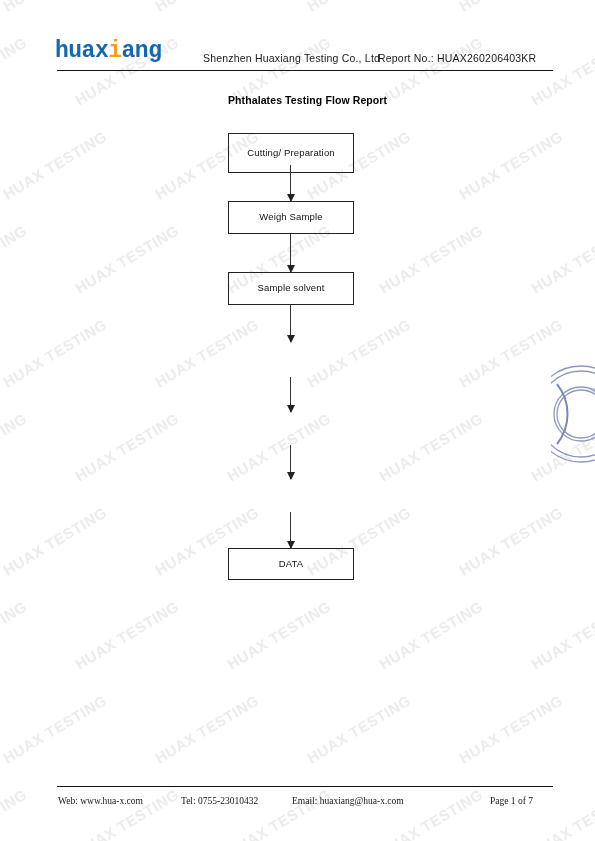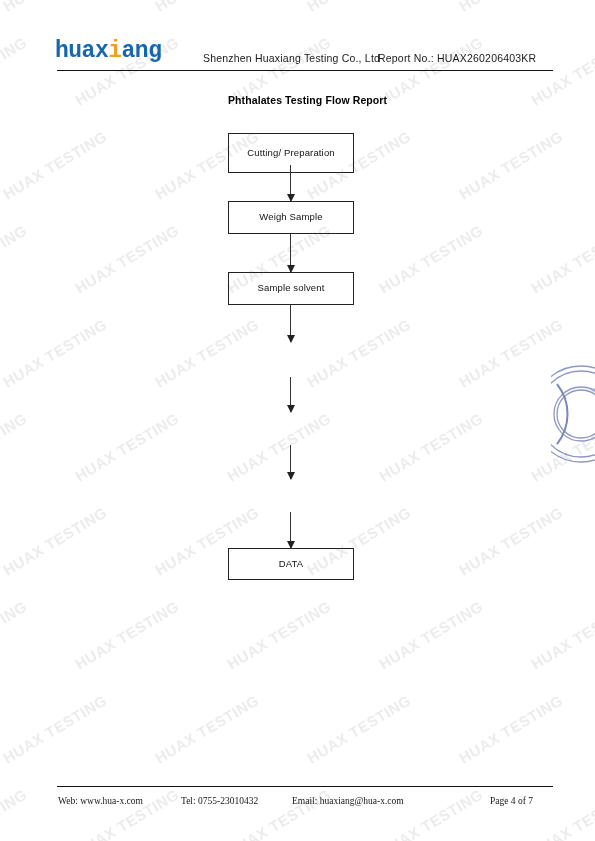--- a/index.html
+++ b/index.html
@@ -286,16 +286,16 @@
       <text transform="translate(40,28) rotate(52)">testing</text>
       <text transform="translate(52,62) rotate(82)">QC</text>
     </g>
   </svg>
 
   <div class="footer">
     <div class="footer-rule"></div>
     <div class="footer-item f-web">Web: www.hua-x.com</div>
     <div class="footer-item f-tel">Tel: 0755-23010432</div>
     <div class="footer-item f-email">Email: huaxiang@hua-x.com</div>
-    <div class="footer-item f-page">Page 4 of 7</div>
+    <div class="footer-item f-page">Page 1 of 7</div>
   </div>
 
 </div>
 
 </body></html>

